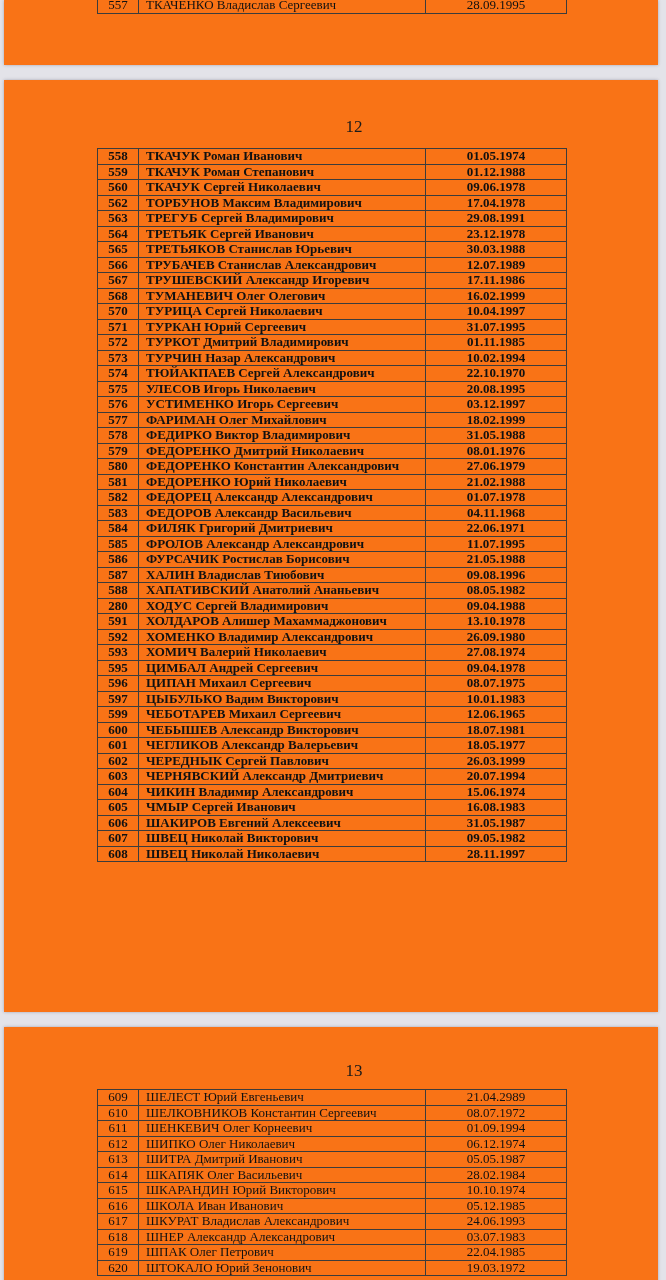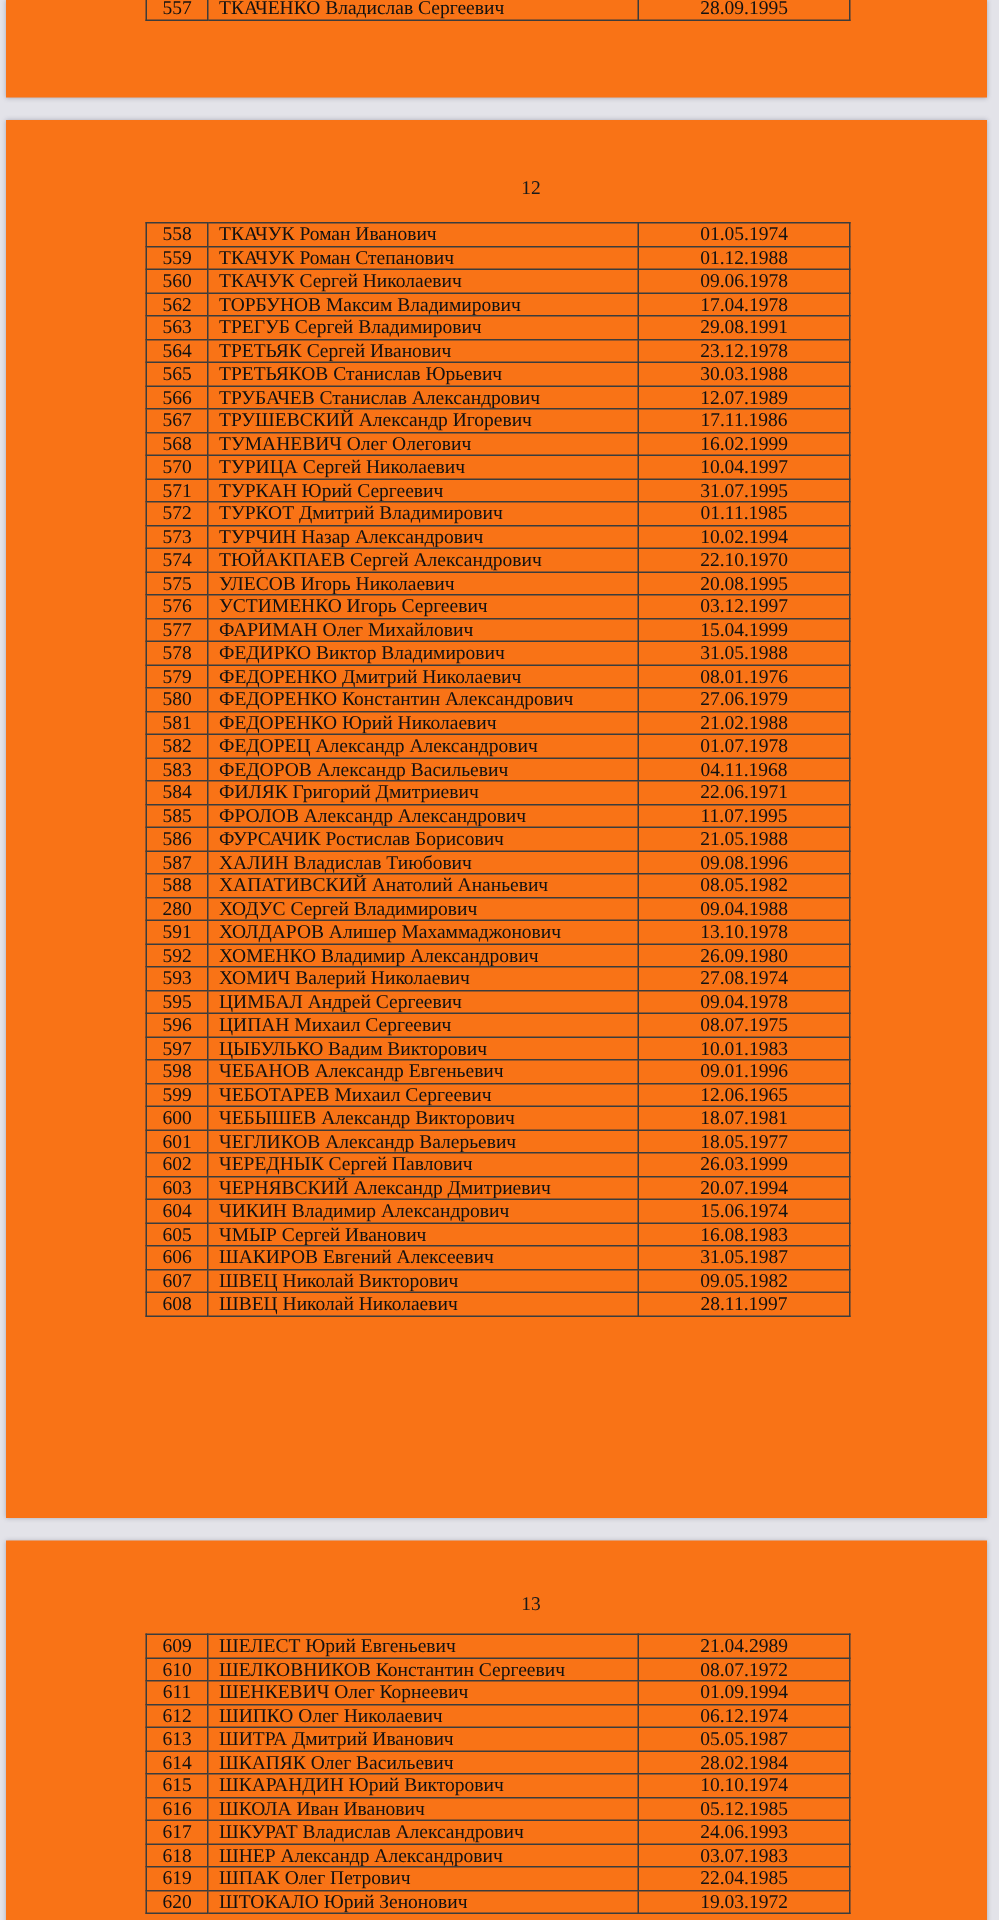--- a/index.html
+++ b/index.html
@@ -26,35 +26,35 @@
   }
   .page-top  { top: 0;      height: 65px;  }
   .page-mid  { top: 80px;   height: 932px; }
   .page-bot  { top: 1027px; height: 260px; }
 
   .page-number {
     position: absolute;
     left: 328px;
     width: 44px;
     text-align: center;
-    font-size: 13px;
+    font-size: 17px;
     color: #1a1a1a;
   }
   .page-mid .page-number { top: 37px; }
   .page-bot .page-number { top: 34px; }
 
   .doc-table {
     position: absolute;
     left: 93px;
     border-collapse: collapse;
     table-layout: fixed;
     width: 469px;
   }
   .page-top .doc-table { top: -3px; }
-  .page-mid .doc-table { top: 68px; }
+  .page-mid .doc-table { top: 68px; font-weight: bold; }
   .page-bot .doc-table { top: 62px; }
 
   .doc-table td {
     border: 1px solid #3c3c3c;
     height: 14.8px;
     padding: 0;
     font-size: 13px;
     line-height: 14.5px;
     white-space: nowrap;
     overflow: hidden;
@@ -177,21 +177,21 @@
             <td class="col-date">20.08.1995</td>
           </tr>
           <tr>
             <td class="col-num">576</td>
             <td class="col-name">УСТИМЕНКО Игорь Сергеевич</td>
             <td class="col-date">03.12.1997</td>
           </tr>
           <tr>
             <td class="col-num">577</td>
             <td class="col-name">ФАРИМАН Олег Михайлович</td>
-            <td class="col-date">15.04.1999</td>
+            <td class="col-date">18.02.1999</td>
           </tr>
           <tr>
             <td class="col-num">578</td>
             <td class="col-name">ФЕДИРКО Виктор Владимирович</td>
             <td class="col-date">31.05.1988</td>
           </tr>
           <tr>
             <td class="col-num">579</td>
             <td class="col-name">ФЕДОРЕНКО Дмитрий Николаевич</td>
             <td class="col-date">08.01.1976</td>
@@ -268,25 +268,20 @@
           </tr>
           <tr>
             <td class="col-num">596</td>
             <td class="col-name">ЦИПАН Михаил Сергеевич</td>
             <td class="col-date">08.07.1975</td>
           </tr>
           <tr>
             <td class="col-num">597</td>
             <td class="col-name">ЦЫБУЛЬКО Вадим Викторович</td>
             <td class="col-date">10.01.1983</td>
-          </tr>
-          <tr>
-            <td class="col-num">598</td>
-            <td class="col-name">ЧЕБАНОВ Александр Евгеньевич</td>
-            <td class="col-date">09.01.1996</td>
           </tr>
           <tr>
             <td class="col-num">599</td>
             <td class="col-name">ЧЕБОТАРЕВ Михаил Сергеевич</td>
             <td class="col-date">12.06.1965</td>
           </tr>
           <tr>
             <td class="col-num">600</td>
             <td class="col-name">ЧЕБЫШЕВ Александр Викторович</td>
             <td class="col-date">18.07.1981</td>

